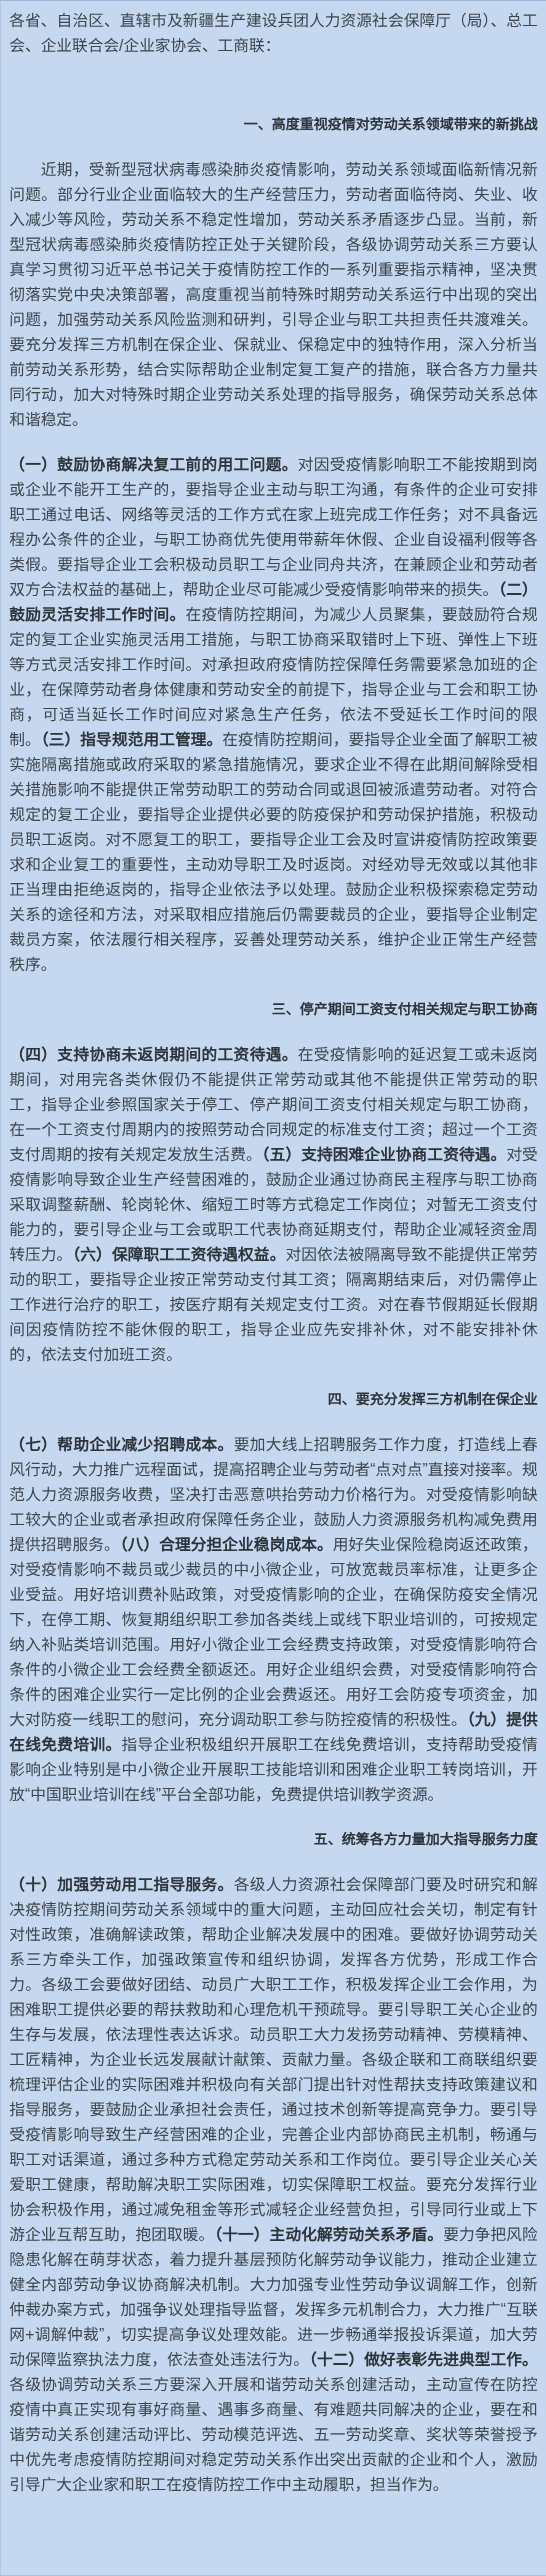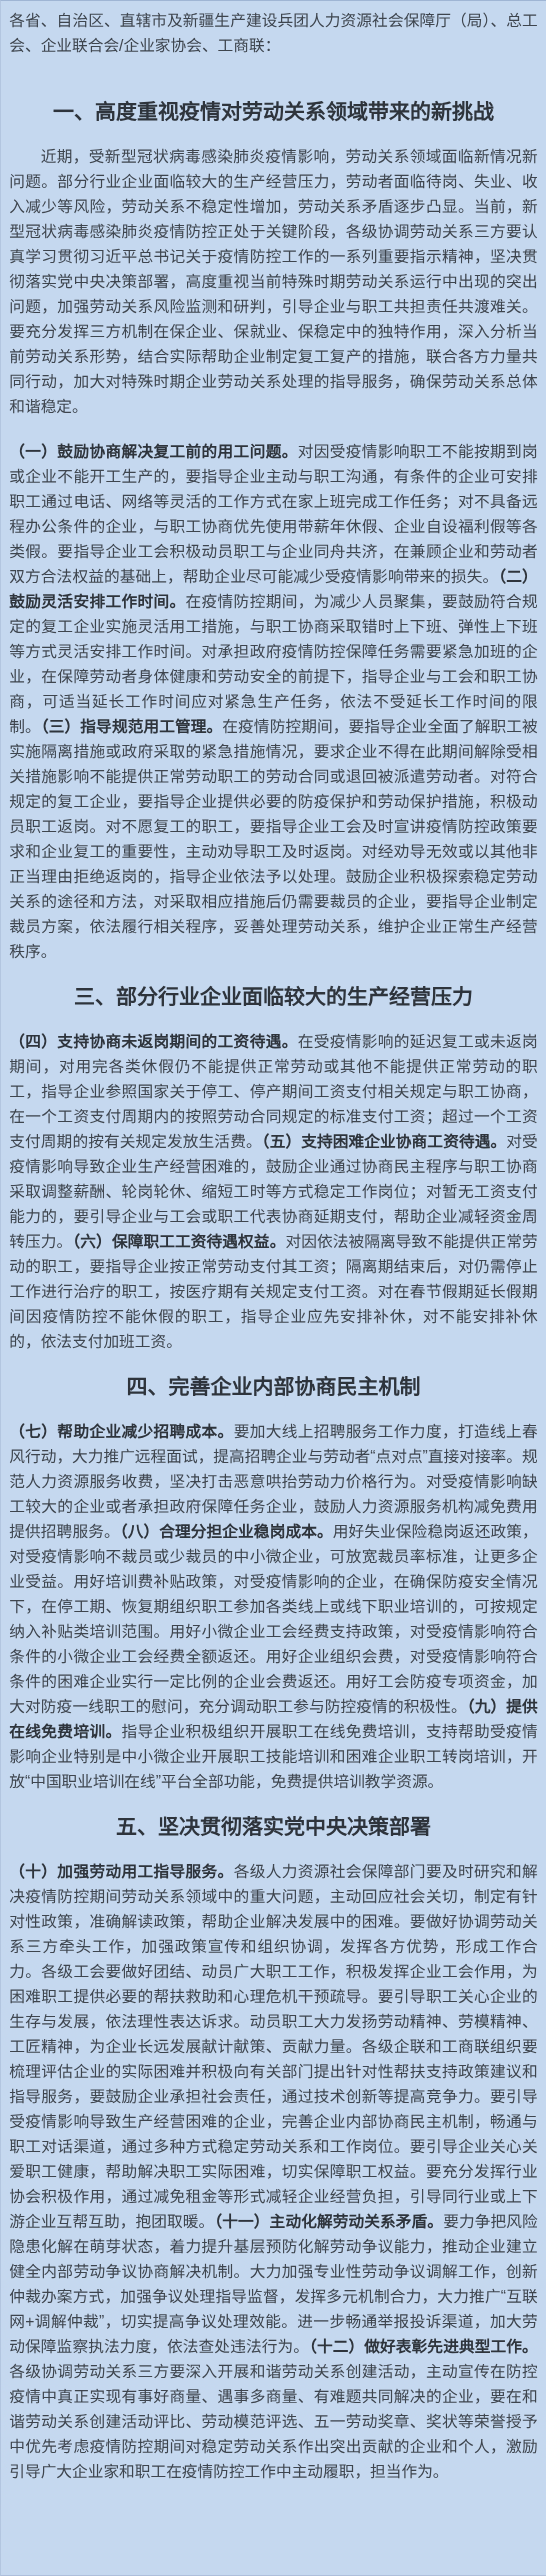--- a/index.html
+++ b/index.html
@@ -18,42 +18,42 @@
     border-right: 0.8px solid #aebfdb;
     border-bottom: 0.8px solid #aebfdb;
     padding: 6.6px 8.3px 20px 8.3px;
     color: #3e454e;
     font-size: 15.7px;
     line-height: 25px;
     text-align: justify;
     overflow: hidden;
   }
   .block { margin: 0 0 20px 0; }
-  .address { margin-bottom: 41px; }
+  .address { margin-bottom: 54px; }
   .indent { text-indent: 2em; }
   .heading {
     font-weight: bold;
     color: #2e343c;
     margin: 0 0 20px 0;
-    font-size: 21px;
+    font-size: 14px;
     line-height: 25px;
-    text-align: center;
+    text-align: right;
   }
   .bold-run { font-weight: bold; color: #2e343c; }
 </style>
 </head>
 <body>
 
 <div class="page">
   <div id="doc-body">
       <p class="block address"><span>各省、自治区、直辖市及新疆生产建设兵团人力资源社会保障厅（局）、总工会、企业联合会/企业家协会、工商联：</span></p>
       <p class="block heading"><span class="bold-run">一、高度重视疫情对劳动关系领域带来的新挑战</span></p>
       <p class="block para indent"><span>近期，受新型冠状病毒感染肺炎疫情影响，劳动关系领域面临新情况新问题。部分行业企业面临较大的生产经营压力，劳动者面临待岗、失业、收入减少等风险，劳动关系不稳定性增加，劳动关系矛盾逐步凸显。当前，新型冠状病毒感染肺炎疫情防控正处于关键阶段，各级协调劳动关系三方要认真学习贯彻习近平总书记关于疫情防控工作的一系列重要指示精神，坚决贯彻落实党中央决策部署，高度重视当前特殊时期劳动关系运行中出现的突出问题，加强劳动关系风险监测和研判，引导企业与职工共担责任共渡难关。要充分发挥三方机制在保企业、保就业、保稳定中的独特作用，深入分析当前劳动关系形势，结合实际帮助企业制定复工复产的措施，联合各方力量共同行动，加大对特殊时期企业劳动关系处理的指导服务，确保劳动关系总体和谐稳定。</span></p>
       <p class="block para"><span class="bold-run">（一）鼓励协商解决复工前的用工问题。</span><span>对因受疫情影响职工不能按期到岗或企业不能开工生产的，要指导企业主动与职工沟通，有条件的企业可安排职工通过电话、网络等灵活的工作方式在家上班完成工作任务；对不具备远程办公条件的企业，与职工协商优先使用带薪年休假、企业自设福利假等各类假。要指导企业工会积极动员职工与企业同舟共济，在兼顾企业和劳动者双方合法权益的基础上，帮助企业尽可能减少受疫情影响带来的损失。</span><span class="bold-run">（二）鼓励灵活安排工作时间。</span><span>在疫情防控期间，为减少人员聚集，要鼓励符合规定的复工企业实施灵活用工措施，与职工协商采取错时上下班、弹性上下班等方式灵活安排工作时间。对承担政府疫情防控保障任务需要紧急加班的企业，在保障劳动者身体健康和劳动安全的前提下，指导企业与工会和职工协商，可适当延长工作时间应对紧急生产任务，依法不受延长工作时间的限制。</span><span class="bold-run">（三）指导规范用工管理。</span><span>在疫情防控期间，要指导企业全面了解职工被实施隔离措施或政府采取的紧急措施情况，要求企业不得在此期间解除受相关措施影响不能提供正常劳动职工的劳动合同或退回被派遣劳动者。对符合规定的复工企业，要指导企业提供必要的防疫保护和劳动保护措施，积极动员职工返岗。对不愿复工的职工，要指导企业工会及时宣讲疫情防控政策要求和企业复工的重要性，主动劝导职工及时返岗。对经劝导无效或以其他非正当理由拒绝返岗的，指导企业依法予以处理。鼓励企业积极探索稳定劳动关系的途径和方法，对采取相应措施后仍需要裁员的企业，要指导企业制定裁员方案，依法履行相关程序，妥善处理劳动关系，维护企业正常生产经营秩序。</span></p>
-      <p class="block heading"><span class="bold-run">三、部分行业企业面临较大的生产经营压力</span></p>
+      <p class="block heading"><span class="bold-run">三、停产期间工资支付相关规定与职工协商</span></p>
       <p class="block para"><span class="bold-run">（四）支持协商未返岗期间的工资待遇。</span><span>在受疫情影响的延迟复工或未返岗期间，对用完各类休假仍不能提供正常劳动或其他不能提供正常劳动的职工，指导企业参照国家关于停工、停产期间工资支付相关规定与职工协商，在一个工资支付周期内的按照劳动合同规定的标准支付工资；超过一个工资支付周期的按有关规定发放生活费。</span><span class="bold-run">（五）支持困难企业协商工资待遇。</span><span>对受疫情影响导致企业生产经营困难的，鼓励企业通过协商民主程序与职工协商采取调整薪酬、轮岗轮休、缩短工时等方式稳定工作岗位；对暂无工资支付能力的，要引导企业与工会或职工代表协商延期支付，帮助企业减轻资金周转压力。</span><span class="bold-run">（六）保障职工工资待遇权益。</span><span>对因依法被隔离导致不能提供正常劳动的职工，要指导企业按正常劳动支付其工资；隔离期结束后，对仍需停止工作进行治疗的职工，按医疗期有关规定支付工资。对在春节假期延长假期间因疫情防控不能休假的职工，指导企业应先安排补休，对不能安排补休的，依法支付加班工资。</span></p>
-      <p class="block heading"><span class="bold-run">四、完善企业内部协商民主机制</span></p>
+      <p class="block heading"><span class="bold-run">四、要充分发挥三方机制在保企业</span></p>
       <p class="block para"><span class="bold-run">（七）帮助企业减少招聘成本。</span><span>要加大线上招聘服务工作力度，打造线上春风行动，大力推广远程面试，提高招聘企业与劳动者“点对点”直接对接率。规范人力资源服务收费，坚决打击恶意哄抬劳动力价格行为。对受疫情影响缺工较大的企业或者承担政府保障任务企业，鼓励人力资源服务机构减免费用提供招聘服务。</span><span class="bold-run">（八）合理分担企业稳岗成本。</span><span>用好失业保险稳岗返还政策，对受疫情影响不裁员或少裁员的中小微企业，可放宽裁员率标准，让更多企业受益。用好培训费补贴政策，对受疫情影响的企业，在确保防疫安全情况下，在停工期、恢复期组织职工参加各类线上或线下职业培训的，可按规定纳入补贴类培训范围。用好小微企业工会经费支持政策，对受疫情影响符合条件的小微企业工会经费全额返还。用好企业组织会费，对受疫情影响符合条件的困难企业实行一定比例的企业会费返还。用好工会防疫专项资金，加大对防疫一线职工的慰问，充分调动职工参与防控疫情的积极性。</span><span class="bold-run">（九）提供在线免费培训。</span><span>指导企业积极组织开展职工在线免费培训，支持帮助受疫情影响企业特别是中小微企业开展职工技能培训和困难企业职工转岗培训，开放“中国职业培训在线”平台全部功能，免费提供培训教学资源。</span></p>
-      <p class="block heading"><span class="bold-run">五、坚决贯彻落实党中央决策部署</span></p>
+      <p class="block heading"><span class="bold-run">五、统筹各方力量加大指导服务力度</span></p>
       <p class="block para"><span class="bold-run">（十）加强劳动用工指导服务。</span><span>各级人力资源社会保障部门要及时研究和解决疫情防控期间劳动关系领域中的重大问题，主动回应社会关切，制定有针对性政策，准确解读政策，帮助企业解决发展中的困难。要做好协调劳动关系三方牵头工作，加强政策宣传和组织协调，发挥各方优势，形成工作合力。各级工会要做好团结、动员广大职工工作，积极发挥企业工会作用，为困难职工提供必要的帮扶救助和心理危机干预疏导。要引导职工关心企业的生存与发展，依法理性表达诉求。动员职工大力发扬劳动精神、劳模精神、工匠精神，为企业长远发展献计献策、贡献力量。各级企联和工商联组织要梳理评估企业的实际困难并积极向有关部门提出针对性帮扶支持政策建议和指导服务，要鼓励企业承担社会责任，通过技术创新等提高竞争力。要引导受疫情影响导致生产经营困难的企业，完善企业内部协商民主机制，畅通与职工对话渠道，通过多种方式稳定劳动关系和工作岗位。要引导企业关心关爱职工健康，帮助解决职工实际困难，切实保障职工权益。要充分发挥行业协会积极作用，通过减免租金等形式减轻企业经营负担，引导同行业或上下游企业互帮互助，抱团取暖。</span><span class="bold-run">（十一）主动化解劳动关系矛盾。</span><span>要力争把风险隐患化解在萌芽状态，着力提升基层预防化解劳动争议能力，推动企业建立健全内部劳动争议协商解决机制。大力加强专业性劳动争议调解工作，创新仲裁办案方式，加强争议处理指导监督，发挥多元机制合力，大力推广“互联网+调解仲裁”，切实提高争议处理效能。进一步畅通举报投诉渠道，加大劳动保障监察执法力度，依法查处违法行为。</span><span class="bold-run">（十二）做好表彰先进典型工作。</span><span>各级协调劳动关系三方要深入开展和谐劳动关系创建活动，主动宣传在防控疫情中真正实现有事好商量、遇事多商量、有难题共同解决的企业，要在和谐劳动关系创建活动评比、劳动模范评选、五一劳动奖章、奖状等荣誉授予中优先考虑疫情防控期间对稳定劳动关系作出突出贡献的企业和个人，激励引导广大企业家和职工在疫情防控工作中主动履职，担当作为。</span></p>
     </div>
 </div>
 
 
 </body></html>

